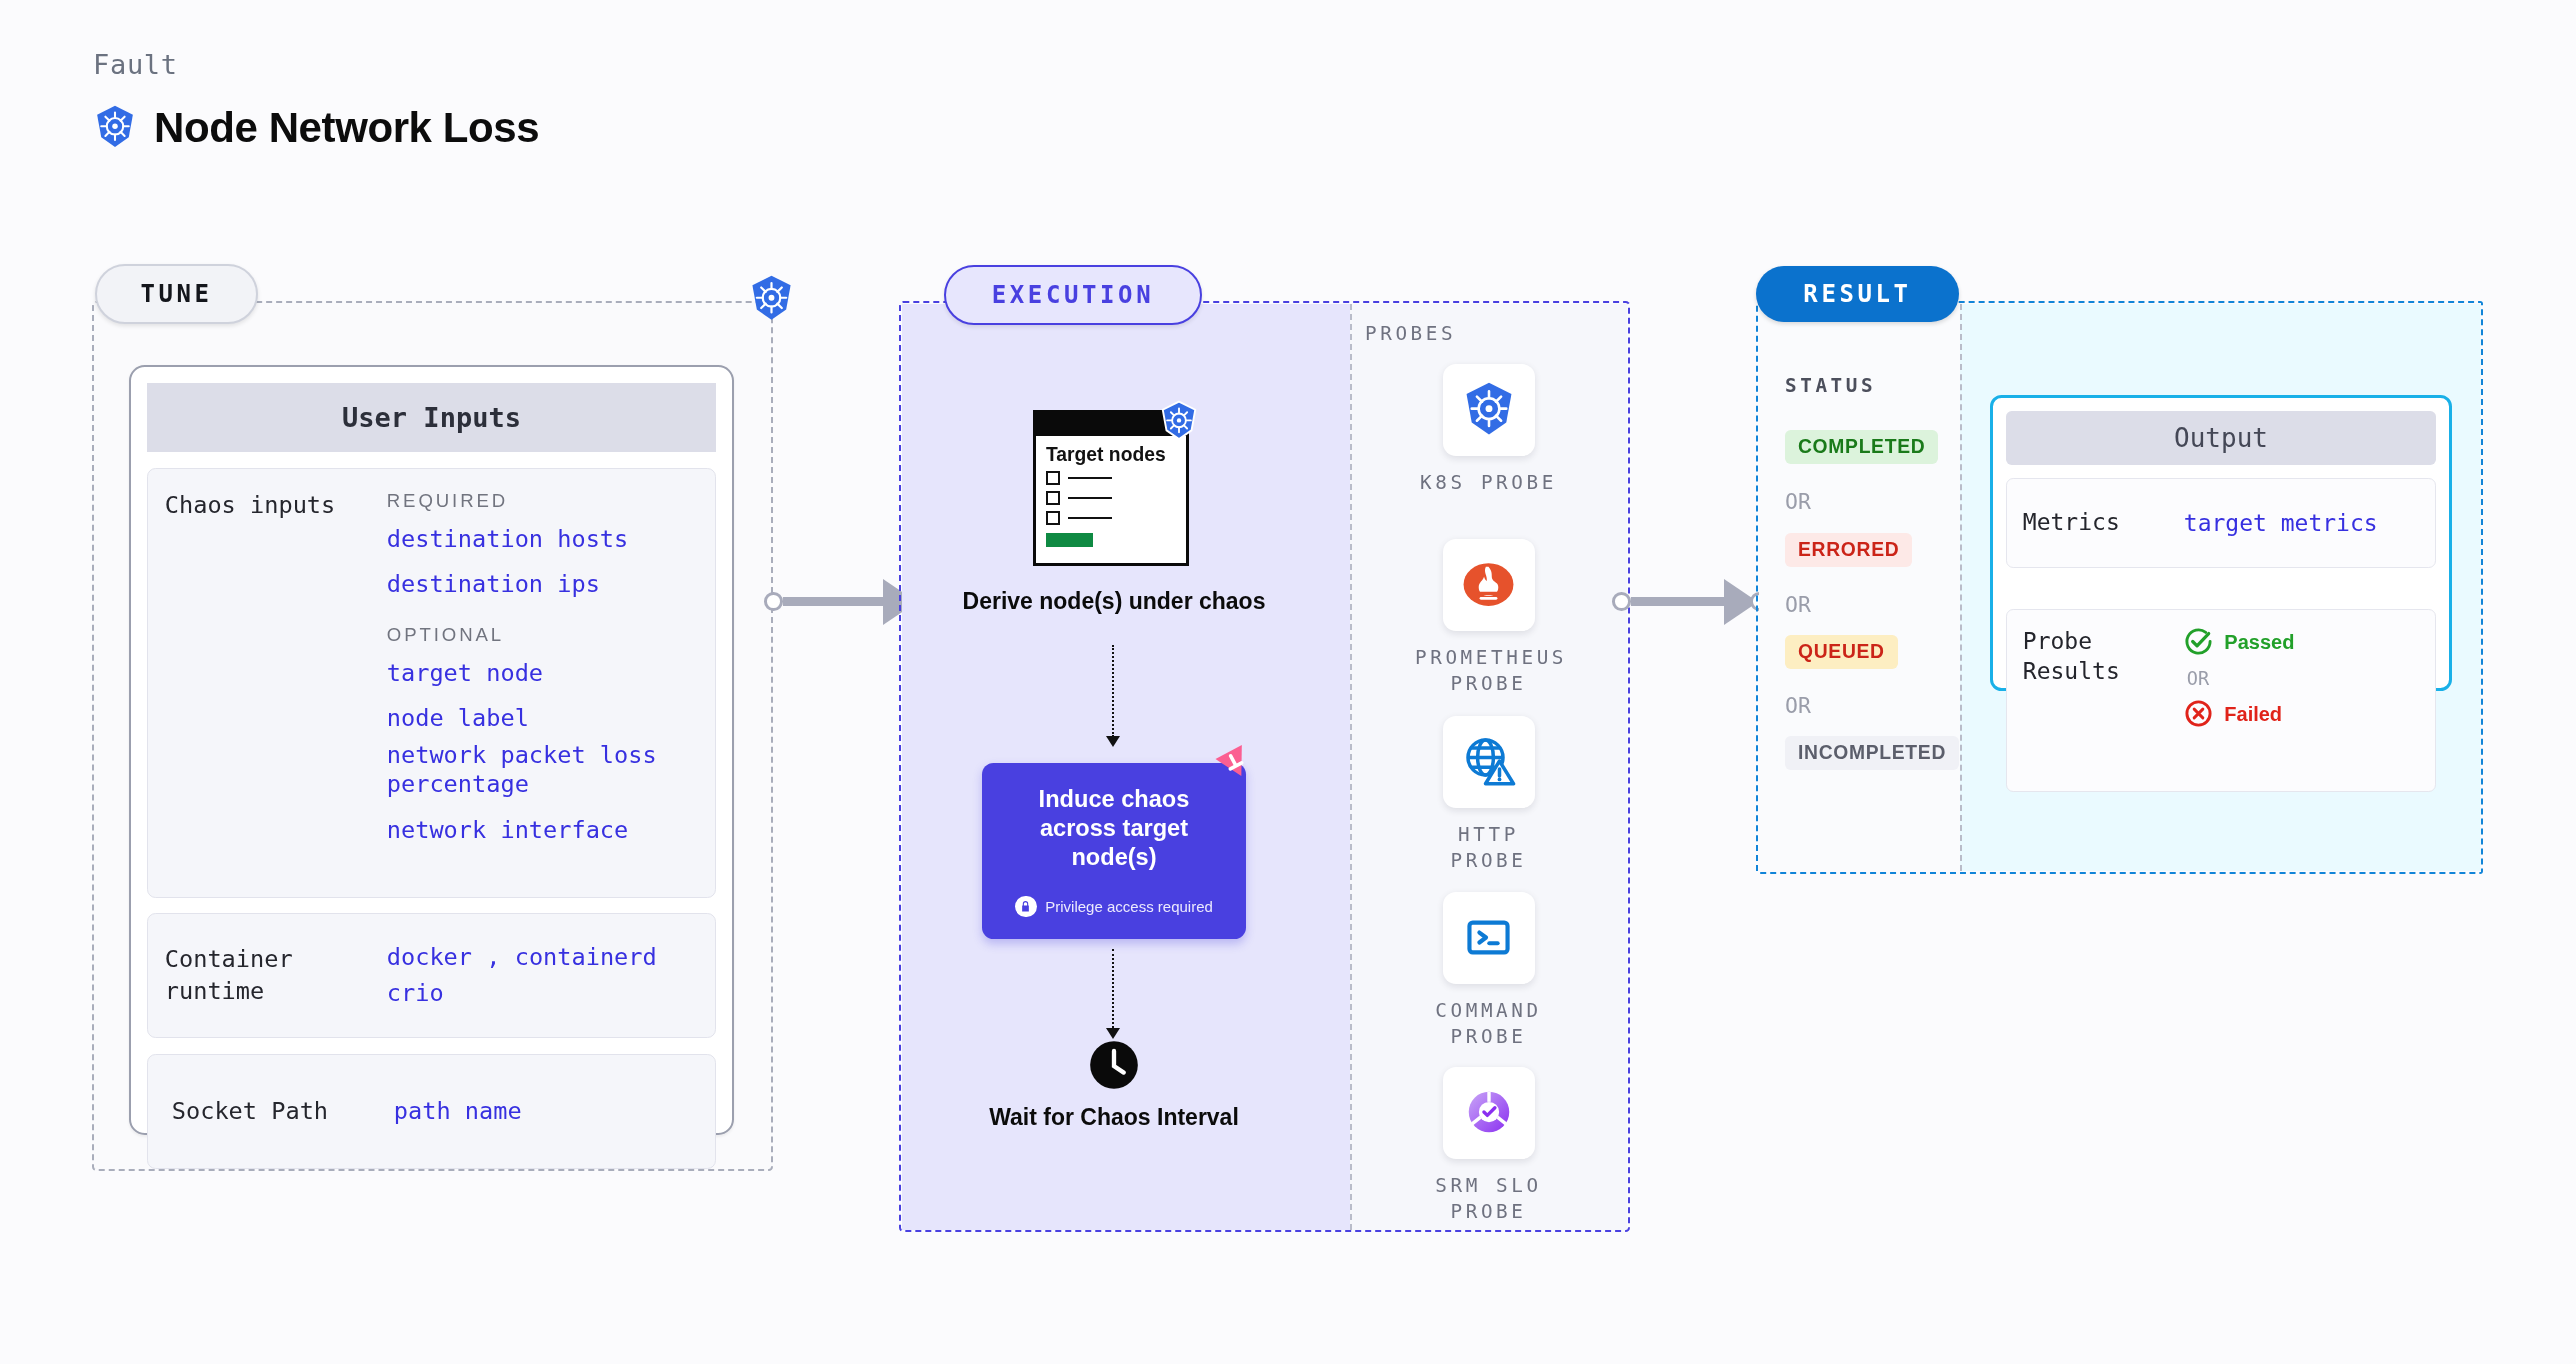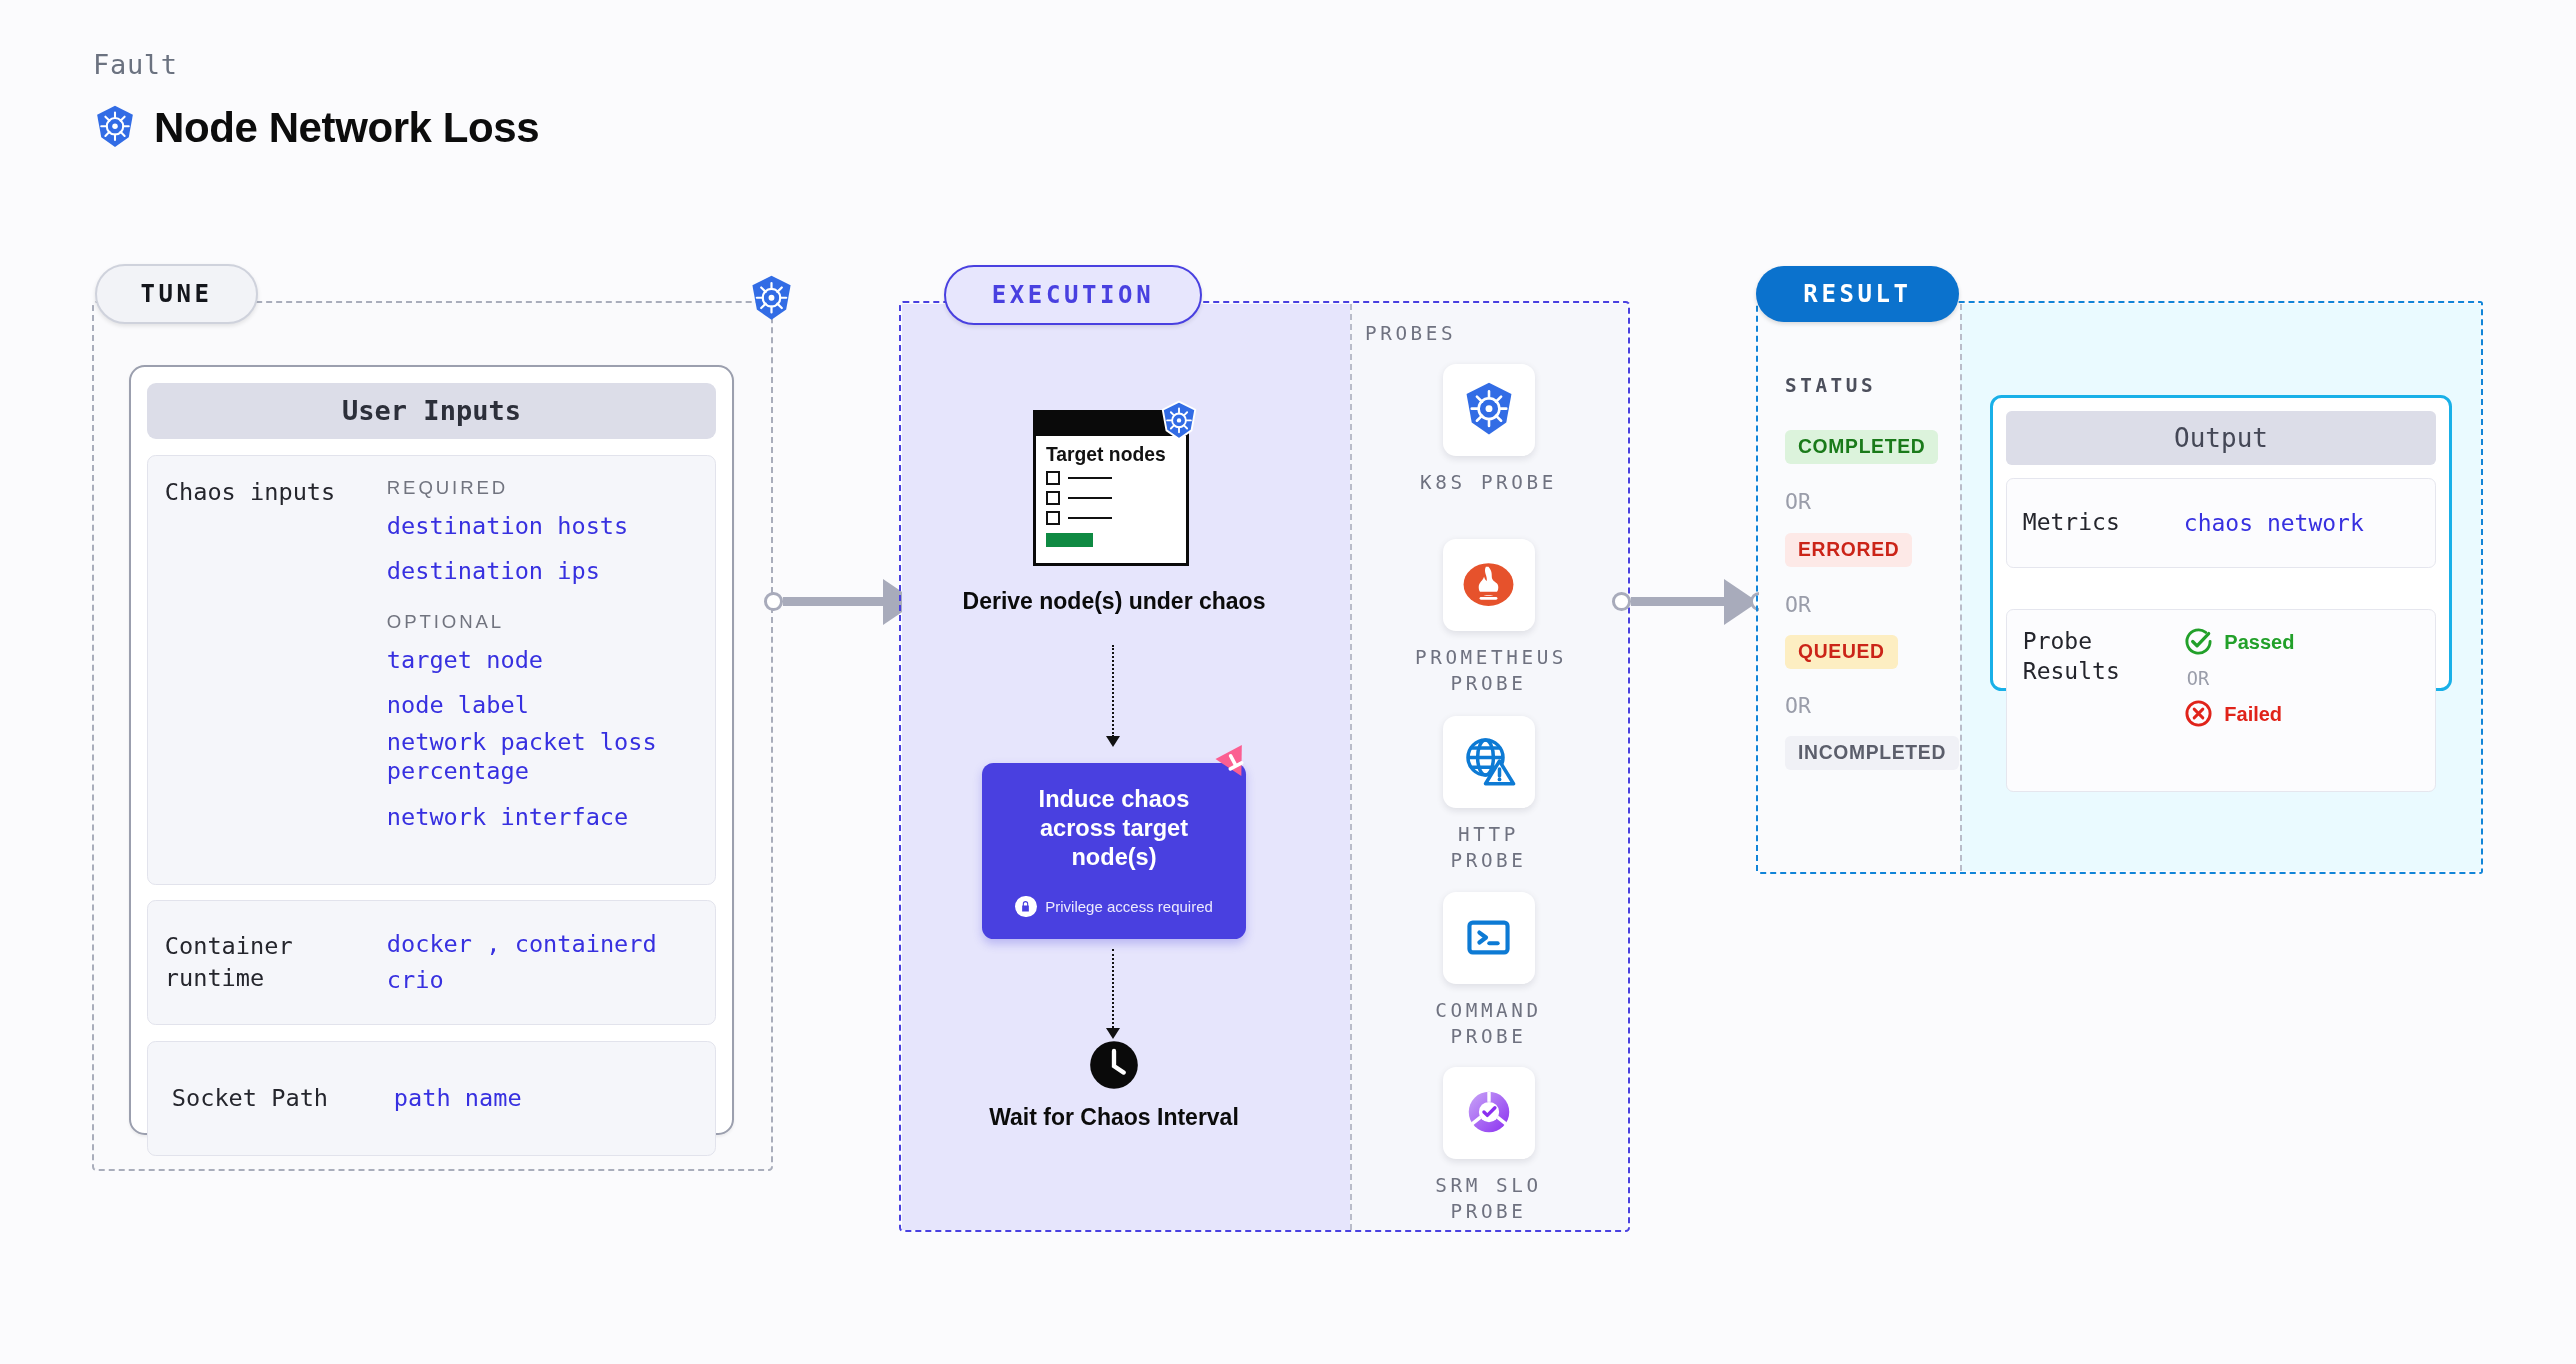--- a/index.html
+++ b/index.html
@@ -30,21 +30,21 @@
   #tune-panel{left:92px;top:301px;width:681px;height:870px;
     border:2.1px dashed #a9adbb;border-radius:4.3px;background:#fafafc;}
   #tune-badge{left:95px;top:264px;width:159px;height:56px;background:#f2f3f7;
     border:2.1px solid #cfd2dc;color:#14161c;font-size:24px;
     box-shadow:0 2.1px 4.3px rgba(0,0,0,.10);}
   #k8s-border-icon{position:absolute;left:748px;top:274px;width:47px;height:49px;z-index:40;}
 
   #inputs-card{position:absolute;left:129px;top:365px;width:605px;height:770px;
     background:#ffffff;border:2.1px solid #9b9fae;border-radius:15.8px;box-sizing:border-box;
     padding:15.8px;box-shadow:0 1.4px 2.9px rgba(0,0,0,.06);}
-  #user-inputs-header{height:56px;background:#dcdde8;border-radius:9px;
+  #user-inputs-header{height:69px;background:#dcdde8;border-radius:0;
     display:flex;align-items:center;justify-content:center;font-size:27px;color:#2c2f3a;font-weight:bold;}
   .inner-box{margin-top:15.8px;background:#f5f6fa;border:1.4px solid #e2e3ec;border-radius:8.6px;
     box-sizing:border-box;display:flex;padding:21.5px 17px;}
   .ib-label{width:222px;flex:none;font-size:23.6px;color:#25262d;line-height:1.35;}
   .ib-body{flex:1;}
   .req-opt{font-size:18.6px;color:#71747f;letter-spacing:2.9px;margin-bottom:13px;}
   .req-opt.second{margin-top:24px;}
   .kv{font-size:23.6px;color:#3730e0;line-height:1.25;margin-bottom:15.8px;}
   .kv.tight{margin-bottom:7.2px;}
   .kv:last-child{margin-bottom:0;}
@@ -407,21 +407,21 @@
 <div class="status-badge" style="top:533px;background:#fde9e7;color:#cb2418;">ERRORED</div>
 <div class="or-text" style="top:592px;">OR</div>
 <div class="status-badge" style="top:635px;background:#fdeec2;color:#cb2418;">QUEUED</div>
 <div class="or-text" style="top:693px;">OR</div>
 <div class="status-badge" style="top:736px;background:#f0f1f6;color:#5b5e6b;">INCOMPLETED</div>
 
 <div id="output-card">
   <div id="output-header" class="mono">Output</div>
   <div class="out-row" style="height:90px;align-items:center;">
     <div class="out-label mono">Metrics</div>
-    <div class="out-val mono">chaos network</div>
+    <div class="out-val mono">target metrics</div>
   </div>
   <div class="out-row" style="height:183px;margin-top:41px;">
     <div class="out-label mono">Probe Results</div>
     <div>
       <div class="res-line">
         <span>
           <svg width="29" height="29" viewBox="0 0 40 40">
             <path d="M36 20 A16 16 0 1 1 30 7.5" fill="none" stroke="#22a02a" stroke-width="4" stroke-linecap="round"></path>
             <path d="M12 20 L18 26 L34 9" fill="none" stroke="#22a02a" stroke-width="4.5" stroke-linecap="round" stroke-linejoin="round"></path>
           </svg>

